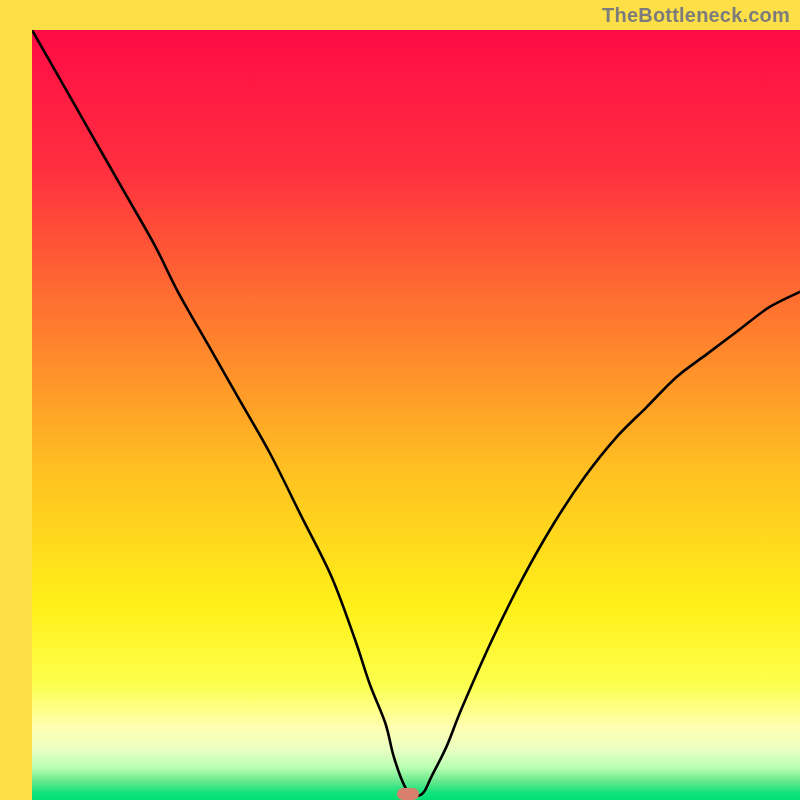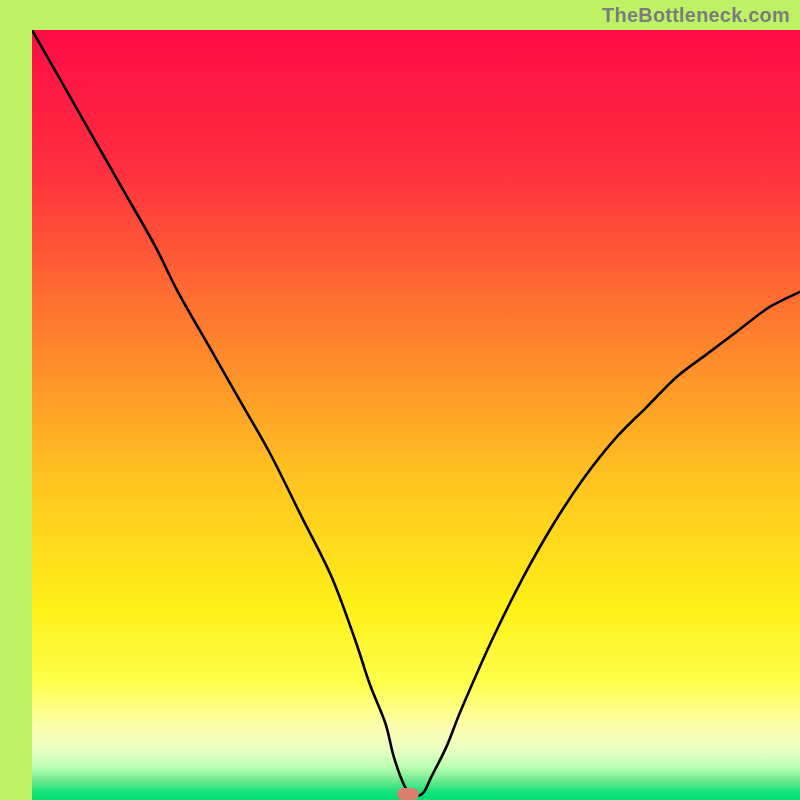--- a/index.html
+++ b/index.html
@@ -7,21 +7,21 @@
     padding: 0;
     width: 800px;
     height: 800px;
     background: #000;
     overflow: hidden;
   }
   .stage {
     position: relative;
     width: 800px;
     height: 800px;
-    background: #bef264;
+    background: #fde047;
   }
   .watermark {
     position: absolute;
     top: 4px;
     right: 10px;
     color: #7c7c7c;
     font-family: Arial, Helvetica, sans-serif;
     font-size: 20px;
     font-weight: 600;
     letter-spacing: 0.2px;

